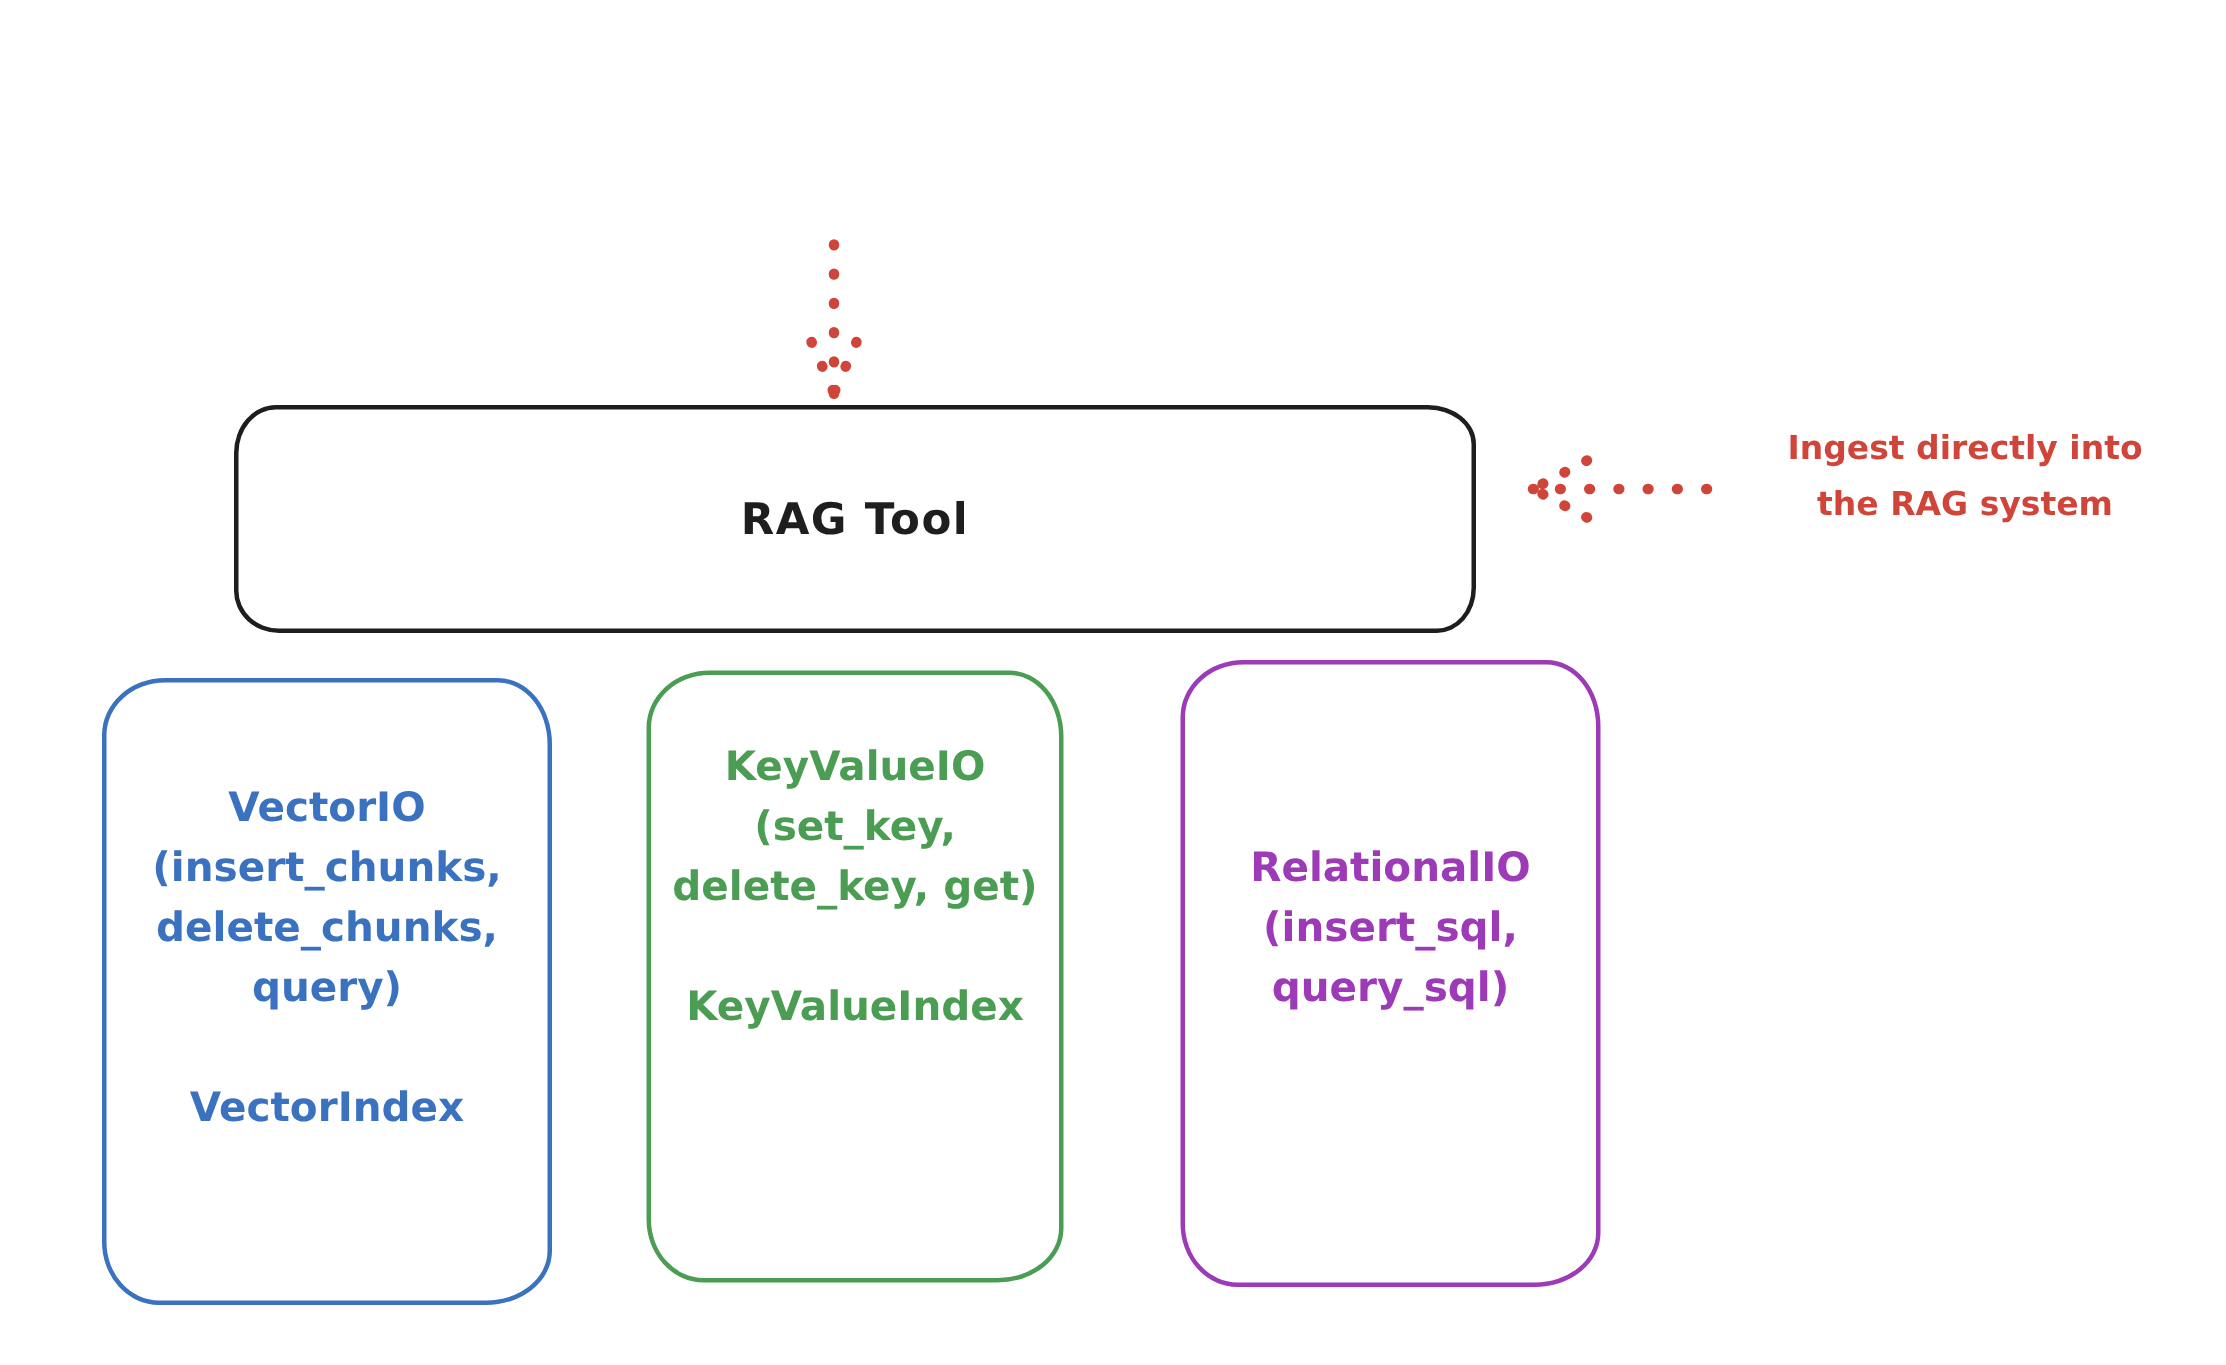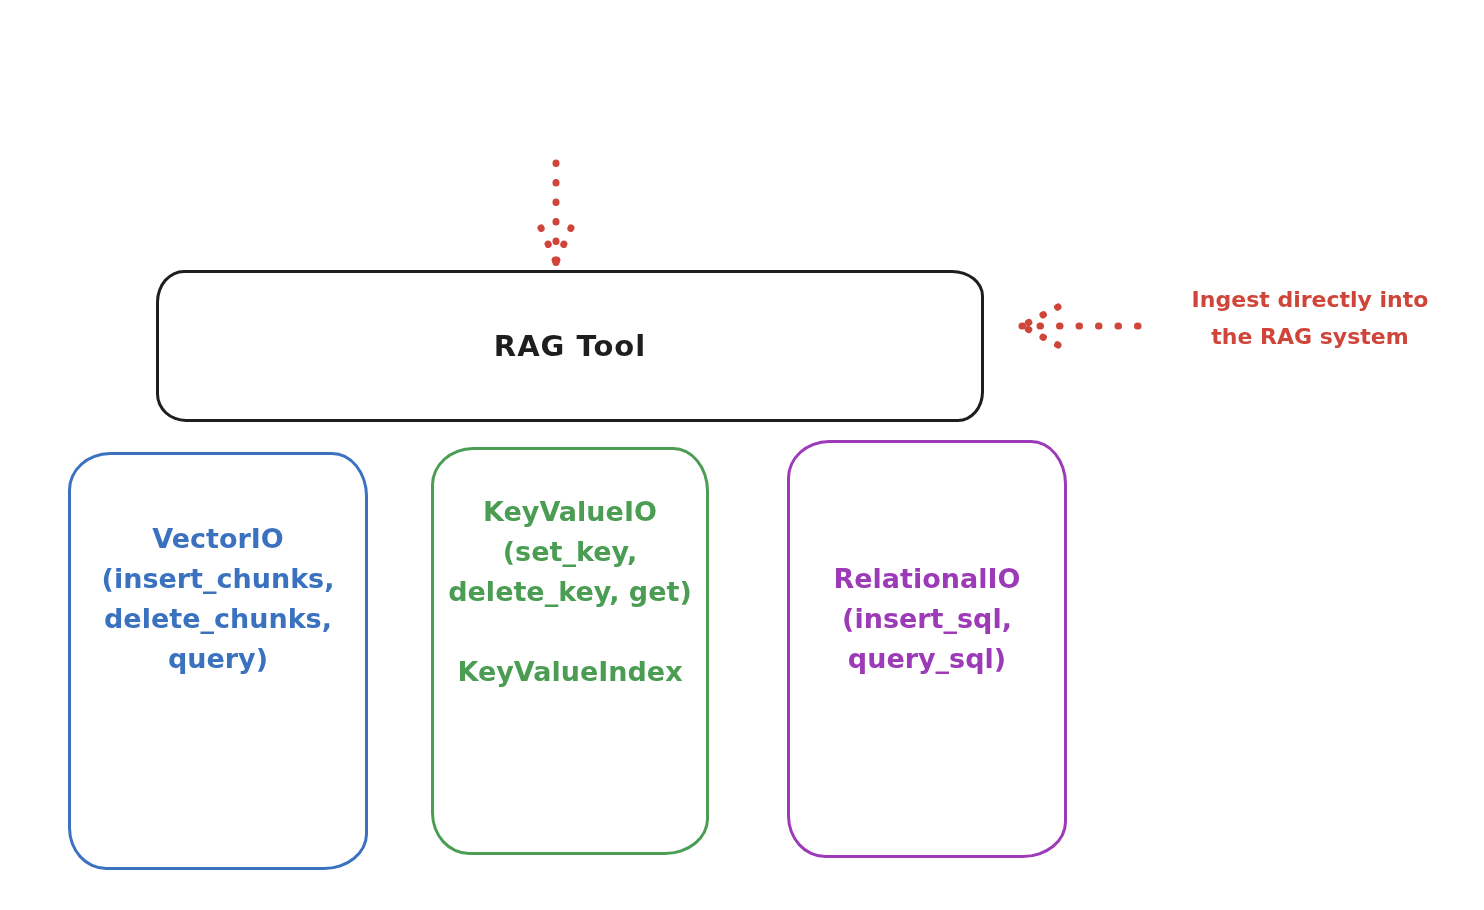--- a/index.html
+++ b/index.html
@@ -125,20 +125,21 @@
   </svg>
 
   <div class="annotation">Ingest directly into
 the RAG system</div>
 
   <div class="store store-vector">
     <div class="store-methods">VectorIO
 (insert_chunks,
 delete_chunks,
 query)</div>
+    <div class="store-index">VectorIndex</div>
   </div>
 
   <div class="store store-keyvalue">
     <div class="store-methods">KeyValueIO
 (set_key,
 delete_key, get)</div>
     <div class="store-index">KeyValueIndex</div>
   </div>
 
   <div class="store store-relational">

